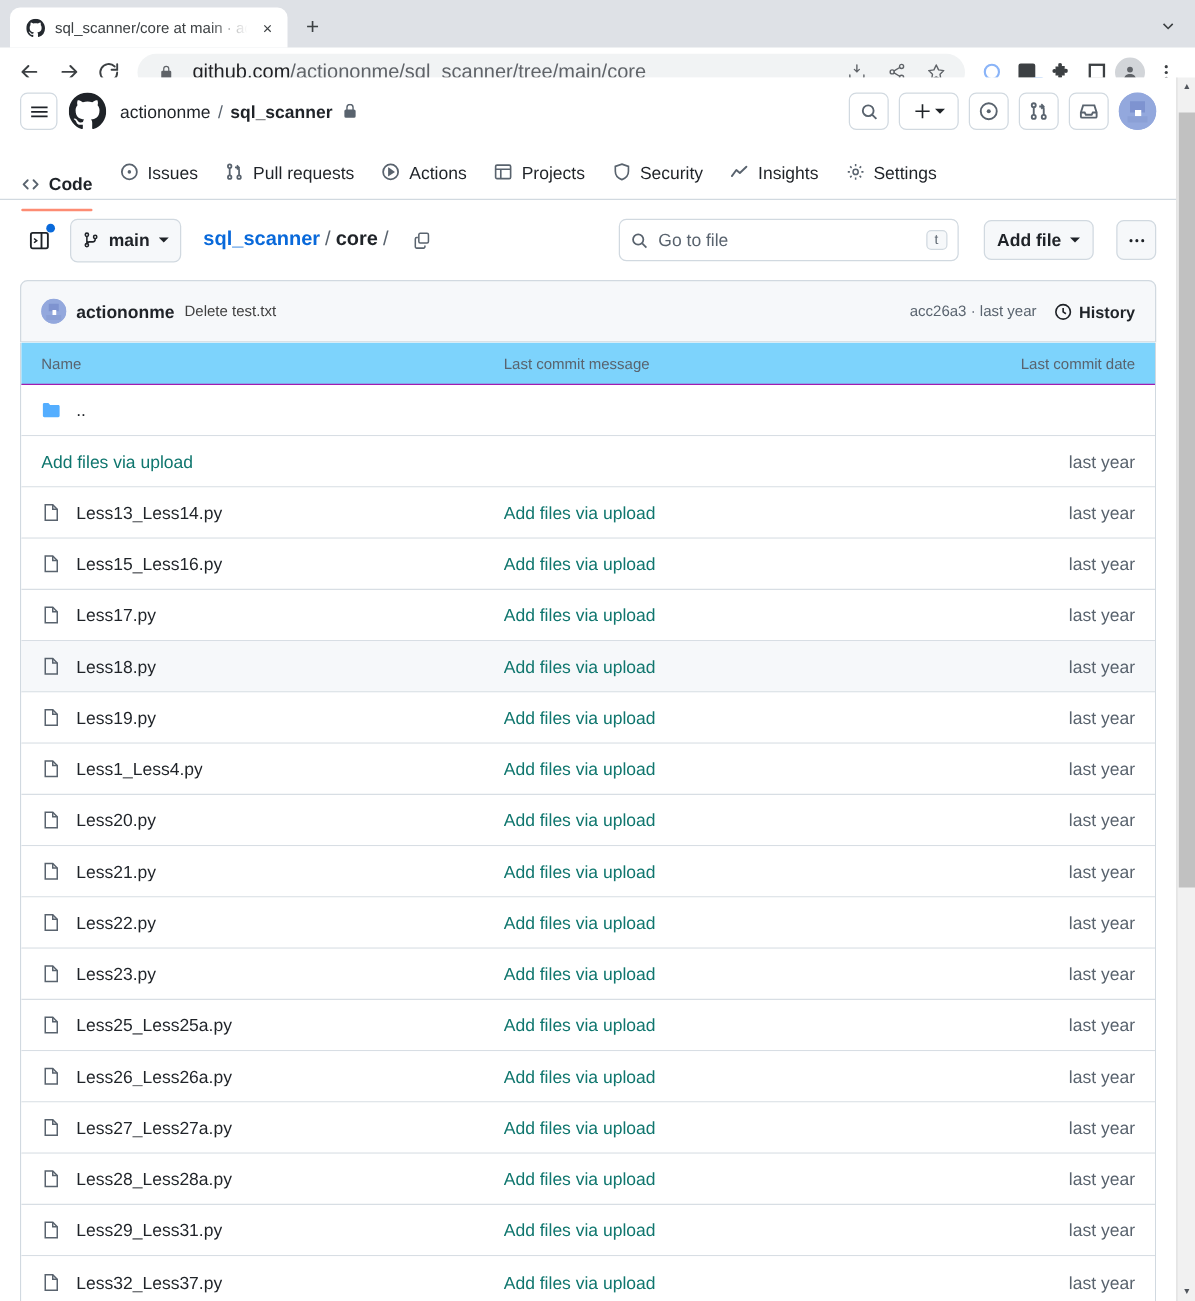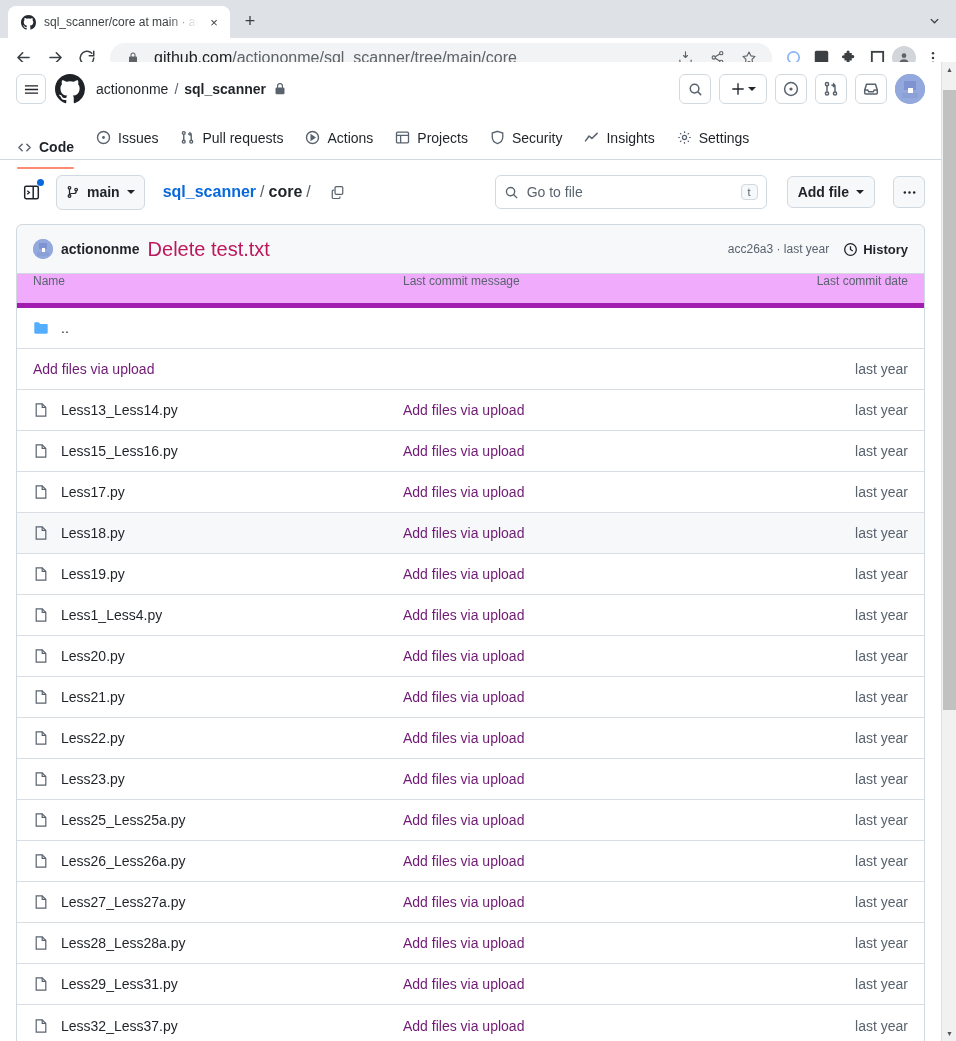--- a/index.html
+++ b/index.html
@@ -153,45 +153,45 @@
   }
 
   
   .commit-box {
     margin-top: 16px; border:1px solid #d1d9e0; border-radius:6px 6px 0 0; background:#f6f8fa;
     height: 50px; display:flex; align-items:center; padding: 0 16px; gap:8px;
   }
   .commit-avatar { width:20px;height:20px;border-radius:50%;background:#93a8dd; flex:0 0 auto; overflow:hidden;
      display:flex;align-items:center;justify-content:center;}
   .commit-author { font-size:14px; font-weight:700; color:#1f2328; cursor:pointer; }
-  .commit-msg { font-size:20px; color:#be185d; cursor:pointer; }
+  .commit-msg { font-size:12px; color:#404040; cursor:pointer; }
   .commit-right { margin-left:auto; display:flex; align-items:center; gap:14px; }
   .commit-meta { font-size:12px; color:#59636e; }
   .history-link { display:flex; align-items:center; gap:5px; font-size:13px; font-weight:700; color:#1f2328; cursor:pointer; }
 
   
   .tbl { border:1px solid #d1d9e0; border-top:none; border-radius:0 0 6px 6px; background:#fff; overflow:hidden; }
   .tbl-head {
-    display:flex; align-items:flex-start; height: 34px; background:#f0abfc;
-    border-bottom:5px solid #a21caf; padding: 0 16px;
+    display:flex; align-items:center; height: 34px; background:#7dd3fc;
+    border-bottom:1px solid #a21caf; padding: 0 16px;
   }
   .th { font-size:12px; color:#59636e; }
   .th-name { flex: 0 0 370px; }
   .th-msg  { flex: 1 1 auto; }
   .th-date { flex: 0 0 120px; text-align:right; }
 
   .row {
     display:flex; align-items:center; height: 41px; padding: 0 16px;
     border-bottom:1px solid #d8dee4; background:#fff; cursor:pointer;
   }
   .row.alt { background:#f6f8fa; }
   .row:last-child { border-bottom:none; }
   .cell-name { flex: 0 0 370px; display:flex; align-items:center; gap:12px; min-width:0;}
   .cell-name .fname { font-size:14px; color:#1f2328; white-space:nowrap; overflow:hidden; text-overflow:ellipsis; }
-  .cell-msg { flex: 1 1 auto; font-size:14px; color:#701a75; white-space:nowrap; overflow:hidden; text-overflow:ellipsis; }
+  .cell-msg { flex: 1 1 auto; font-size:14px; color:#0f766e; white-space:nowrap; overflow:hidden; text-overflow:ellipsis; }
   .cell-date { flex: 0 0 120px; font-size:14px; color:#59636e; text-align:right; }
   .ficon { width:16px;height:16px;display:flex;align-items:center;justify-content:center;flex:0 0 16px;color:#59636e;}
   .diricon { color:#54aeff; }
 
   
   .vscroll {
     position:absolute; top:62px; right:0; width:15px; height:979px; background:#f1f1f1;
     border-left:1px solid #e0e0e0;
   }
   .vscroll-up, .vscroll-dn {

